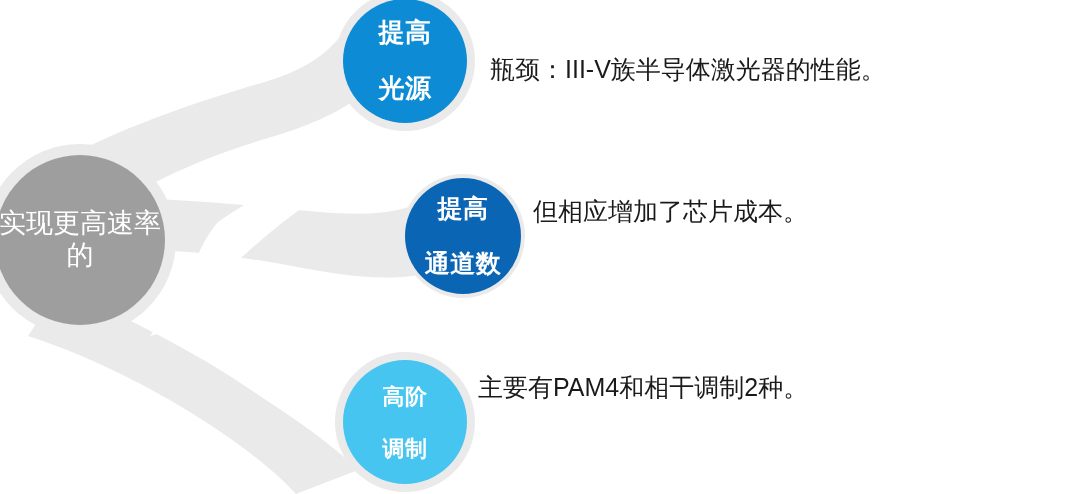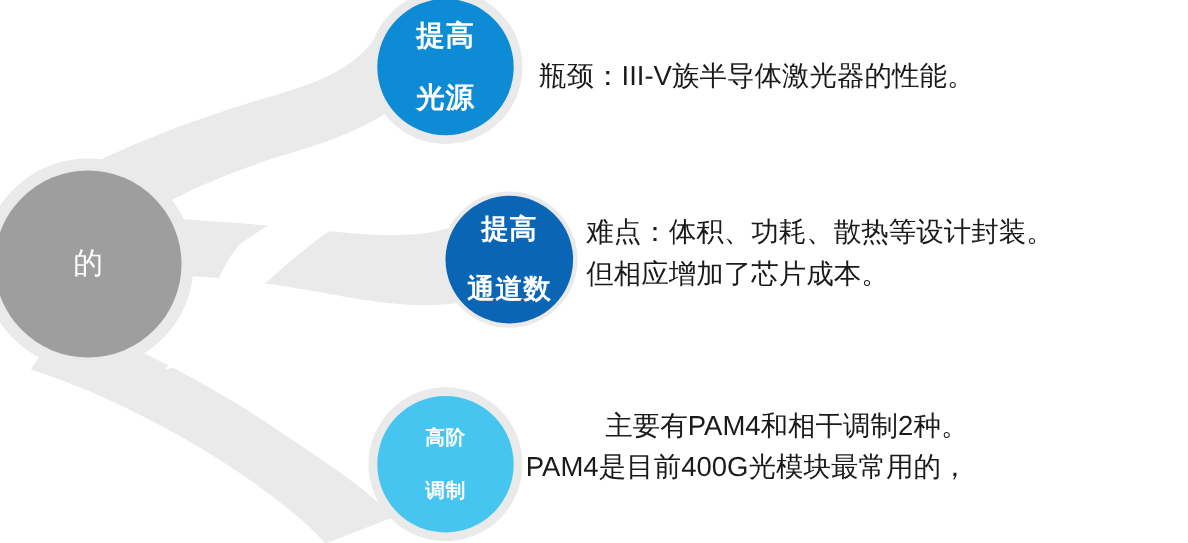--- a/index.html
+++ b/index.html
@@ -59,26 +59,26 @@
     font-size: 25px;
     line-height: 1.52;
     white-space: nowrap;
     font-weight: normal;
   }
   .text-block .line { display: block; }
 
   
   #node-1-label { left: 343px; top: 2px;   width: 124px; height: 118px; font-size: 26px; }
   #node-2-label { left: 405px; top: 183px; width: 116px; height: 106px; font-size: 25px; }
-  #node-3-label { left: 343px; top: 363px; width: 124px; height: 119px; font-size: 18px; }
+  #node-3-label { left: 343px; top: 363px; width: 124px; height: 119px; font-size: 22px; }
   #root-label   { left: -22px; top: 155px; width: 204px; height: 170px; font-size: 27px; }
 
   #text-1 { left: 490px; top: 22px; margin-top: 28px;  }
   #text-2 { left: 533px; top: 192px; }
-  #text-3 { left: 478px; top: 368px; text-align: right; }
+  #text-3 { left: 478px; top: 368px; }
 </style>
 </head>
 <body>
 
 <div id="canvas">
 
   <svg id="diagram-svg" viewBox="0 0 1080 494" xmlns="http://www.w3.org/2000/svg">
 
     <g>
 
@@ -129,20 +129,21 @@
     <circle cx="80" cy="240" r="96" fill="#eaeaea"></circle>
 
     <circle cx="80" cy="240" r="85" fill="#9e9e9e"></circle>
 
     <circle cx="405" cy="61" r="62" fill="#0d8bd4"></circle>
     <circle cx="463" cy="236" r="58" fill="#0b65b5"></circle>
     <circle cx="405" cy="422" r="62" fill="#46c5f0"></circle>
   </svg>
 
   <div class="root-label" id="root-label">
+    <span>实现更高速率</span>
     <span>的</span>
   </div>
 
   <div class="node-label" id="node-1-label">
     <span>提高</span>
     <span>光源</span>
   </div>
 
   <div class="node-label" id="node-2-label">
     <span>提高</span>
@@ -152,22 +153,20 @@
   <div class="node-label" id="node-3-label">
     <span>高阶</span>
     <span>调制</span>
   </div>
 
   <div class="text-block" id="text-1">
     <span class="line">瓶颈：III-V族半导体激光器的性能。</span>
   </div>
 
   <div class="text-block" id="text-2">
-    <span class="line">难点：体积、功耗、散热等设计封装。</span>
     <span class="line">但相应增加了芯片成本。</span>
   </div>
 
   <div class="text-block" id="text-3">
     <span class="line">主要有PAM4和相干调制2种。</span>
-    <span class="line">PAM4是目前400G光模块最常用的，</span>
   </div>
 
 </div>
 
 </body></html>

